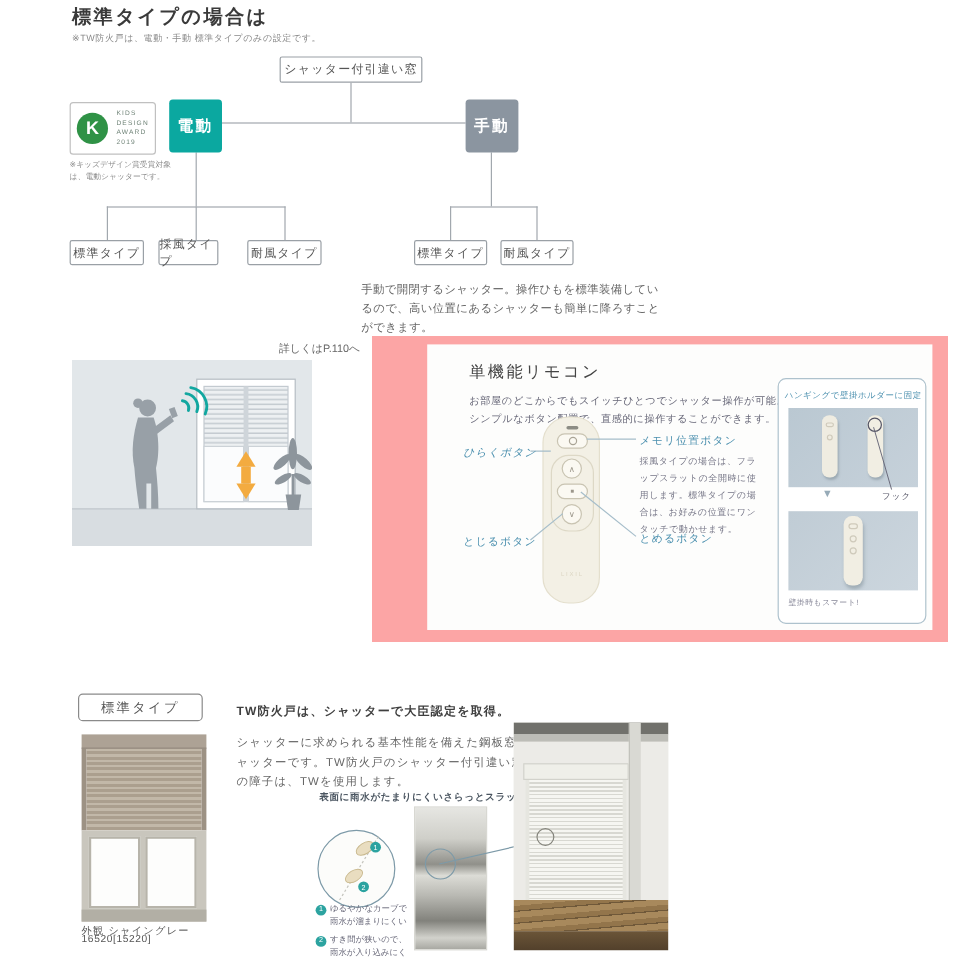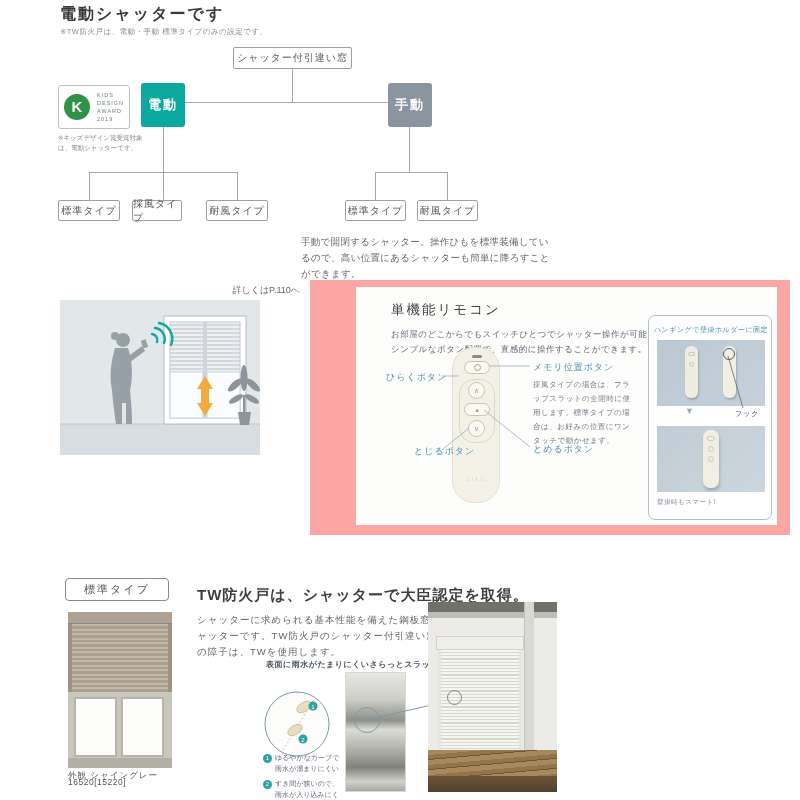--- a/index.html
+++ b/index.html
@@ -18,21 +18,21 @@
                 display:flex; align-items:center; justify-content:center; color:#9b968a; }
   .notemark { display:inline-flex; width:9px; height:9px; border-radius:50%; background:#2ca3a0; color:#fff;
               font-size:6px; align-items:center; justify-content:center; flex:0 0 9px; margin-right:3px; margin-top:1px; }
   .note-item { display:flex; font-size:7px; line-height:1.5; color:#667; margin-bottom:5px; width:82px; }
 </style>
 </head>
 <body>
 
 <div id="page">
 
-  <div class="abs" style="left:60px; top:4px; font-size:16px; font-weight:bold; color:#3a3a3a; letter-spacing:2px;">電動シャッターです</div>
+  <div class="abs" style="left:60px; top:4px; font-size:16px; font-weight:bold; color:#3a3a3a; letter-spacing:2px;">標準タイプの場合は</div>
   <div class="abs" style="left:60px; top:27px; font-size:7.5px; color:#8a8a8a; letter-spacing:0.5px;">※TW防火戸は、電動・手動 標準タイプのみの設定です。</div>
 
   <div>
 
     <div class="nodebox" style="left:233px; top:47px; width:119px; height:22px;">シャッター付引違い窓</div>
 
     <div class="ln" style="left:292px; top:69px;  width:1px;  height:33px;"></div>
     <div class="ln" style="left:185px; top:102px; width:203px; height:1px;"></div>
     <div class="ln" style="left:163px; top:127px; width:1px;  height:45px;"></div>
     <div class="ln" style="left:89px;  top:172px; width:149px; height:1px;"></div>
@@ -147,22 +147,22 @@
         <g stroke="#a5bdca" stroke-width="1" fill="none">
           <line x1="133" y1="79" x2="174" y2="79"></line>
           <line x1="86" y1="89" x2="103" y2="89"></line>
           <line x1="86" y1="163" x2="113" y2="141"></line>
           <line x1="128" y1="123" x2="174" y2="160"></line>
         </g>
       </svg>
 
       <div class="panel-label" style="left:177px; top:74px;">メモリ位置ボタン</div>
       <div class="abs" style="left:177px; top:91px; width:104px; font-size:7.5px; color:#778; line-height:1.85; letter-spacing:0.5px;">採風タイプの場合は、フラップスラットの全開時に使用します。標準タイプの場合は、お好みの位置にワンタッチで動かせます。</div>
-      <div class="panel-label" style="left:30px; top:84px; width:53px; text-align:left;">ひらくボタン</div>
-      <div class="panel-label" style="left:30px; top:158px; width:53px; text-align:left;margin-left:28px;">とじるボタン</div>
+      <div class="panel-label" style="left:30px; top:84px; width:53px; text-align:left;font-style:italic;">ひらくボタン</div>
+      <div class="panel-label" style="left:30px; top:158px; width:53px; text-align:left;">とじるボタン</div>
       <div class="panel-label" style="left:177px; top:156px;">とめるボタン</div>
     </div>
 
     <div class="abs" style="left:338px; top:35px; width:124px; height:205px; background:#fff; border:1px solid #aec2cd; border-radius:7px;">
       <div class="abs" style="left:0; top:9px; width:124px; text-align:center; font-size:7px; color:#4a8fae; letter-spacing:0.5px;">ハンギングで壁掛ホルダーに固定</div>
 
       <div class="abs" style="left:8px; top:24px; width:108px; height:66px; background:linear-gradient(135deg,#bac8d2,#c6d1da); overflow:hidden;">
         <div class="abs" style="left:28px; top:6px; width:13px; height:52px; background:#efece1; border-radius:6px; box-shadow:1px 2px 2px rgba(90,105,115,.35);"></div>
         <div class="abs" style="left:31px; top:12px; width:7px; height:4px; border:1px solid #cfcabb; border-radius:3px;"></div>
         <div class="abs" style="left:32px; top:22px; width:5px; height:5px; border:1px solid #cfcabb; border-radius:50%;"></div>
@@ -180,21 +180,21 @@
         <div class="abs" style="left:50px; top:10px; width:8px; height:5px; border:1px solid #cfcabb; border-radius:3px;"></div>
         <div class="abs" style="left:51px; top:20px; width:6px; height:6px; border:1px solid #cfcabb; border-radius:50%;"></div>
         <div class="abs" style="left:51px; top:30px; width:6px; height:6px; border:1px solid #cfcabb; border-radius:50%;"></div>
       </div>
       <div class="abs" style="left:8px; top:182px; font-size:6.5px; color:#889; letter-spacing:0.5px;">壁掛時もスマート!</div>
     </div>
   </div>
 
   <div class="abs" style="left:65px; top:578px; width:104px; height:23px; border:1.5px solid #8a8a8a; border-radius:4px; background:#fff; display:flex; align-items:center; justify-content:center; font-size:11px; color:#555; letter-spacing:2px;">標準タイプ</div>
 
-  <div class="abs" style="left:197px; top:586px; font-size:15px; font-weight:bold; color:#3f3f3f; letter-spacing:1px;">TW防火戸は、シャッターで大臣認定を取得。</div>
+  <div class="abs" style="left:197px; top:586px; font-size:10px; font-weight:bold; color:#3f3f3f; letter-spacing:1px;">TW防火戸は、シャッターで大臣認定を取得。</div>
   <div class="abs para" style="left:197px; top:612px; width:250px; letter-spacing:1px;">シャッターに求められる基本性能を備えた鋼板窓シャッターです。TW防火戸のシャッター付引違い窓の障子は、TWを使用します。</div>
 
   <div class="abs" style="left:68px; top:612px; width:104px; height:156px;">
     <div class="abs" style="left:0; top:0; width:104px; height:12px; background:#ada295; border-bottom:1px solid #8f857a;"></div>
     <div class="abs" style="left:0; top:12px; width:104px; height:68px; background:repeating-linear-gradient(180deg,#c2b8a8 0 2px,#ab9f8e 2px 4.5px); border-left:4px solid #9d9284; border-right:4px solid #9d9284;"></div>
     <div class="abs" style="left:0; top:80px; width:104px; height:76px; background:#c9c6bd;">
       <div class="abs" style="left:6px;  top:5px; width:43px; height:60px; background:#fdfdfc; border:2.5px solid #b7b4aa;"></div>
       <div class="abs" style="left:53px; top:5px; width:43px; height:60px; background:#fdfdfc; border:2.5px solid #b7b4aa;"></div>
       <div class="abs" style="left:0; top:66px; width:104px; height:10px; background:#b2afa5;"></div>
     </div>

